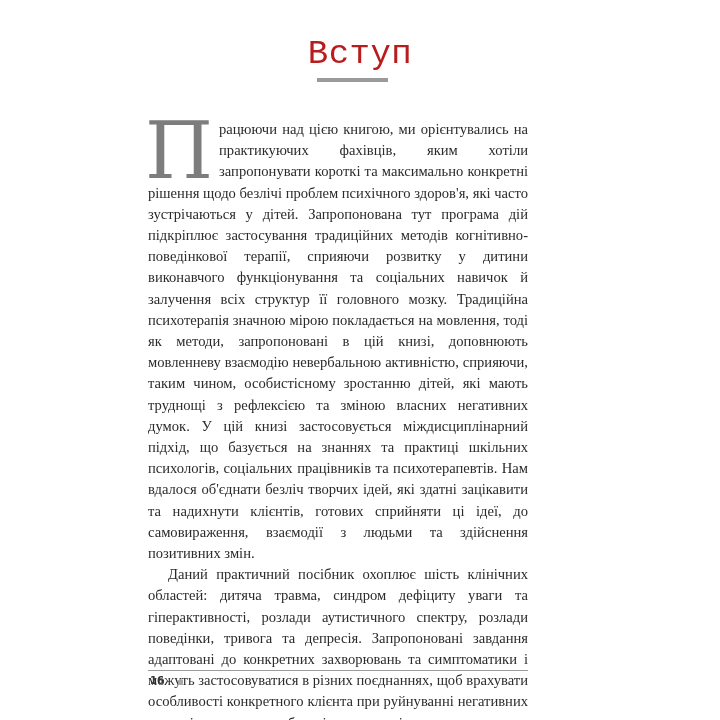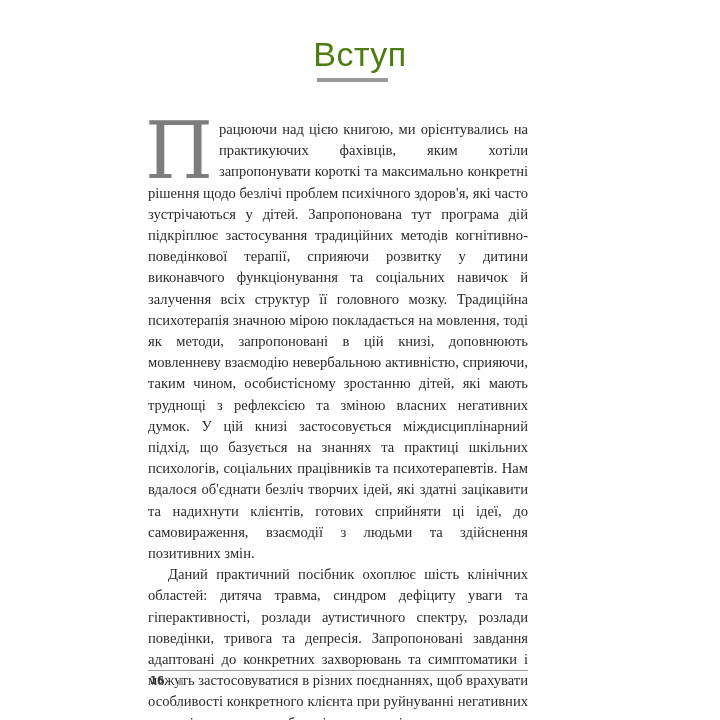--- a/index.html
+++ b/index.html
@@ -1,19 +1,19 @@
 <!DOCTYPE html>
 <html><head>
   <meta charset="utf-8">
   <style>
     html, body { margin:0; padding:0; background:#ffffff; }
     body { width:720px; height:720px; position:relative; overflow:hidden; }
     .page { position:absolute; left:0; top:0; width:720px; height:720px; background:#fff; }
     .title-wrap { position:absolute; left:0; top:34px; width:720px; text-align:center; }
-    .title { display:inline-block; font-family:Liberation Sans, sans-serif; font-size:34px; color:#4d7c0f; letter-spacing:0.5px; line-height:40px;text-align:center; }
+    .title { display:inline-block; font-family:Liberation Mono, monospace; font-size:34px; color:#b91c1c; letter-spacing:0.5px; line-height:40px;text-align:center; }
     .title-rule { position:absolute; left:317px; top:78px; width:71px; height:4px; background:#9a9a9a; }
     .body { position:absolute; left:148px; top:119px; width:380px; font-family:"Liberation Serif", serif; font-size:14.6px; line-height:21.2px; color:#2b2b2b; text-align:justify; }
     .p1 { margin:0; }
     .p2 { margin:0; text-indent:20px; }
     .dropcap { float:left; font-family:"DejaVu Serif", serif; font-size:78px; line-height:56px; height:58px; color:#7d7d7d; margin:4px 6px 0 -3px; }
     .footer-rule { position:absolute; left:148px; top:670px; width:380px; height:1px; background:#9c9c9c; }
     .page-num { position:absolute; left:150px; top:675px; font-family:"DejaVu Sans", sans-serif; font-size:10px; font-weight:bold; color:#333; }
     .footer-square { position:absolute; left:178px; top:680px; width:5px; height:5px; background:#a8a8a8; }
   </style>
 </head>

